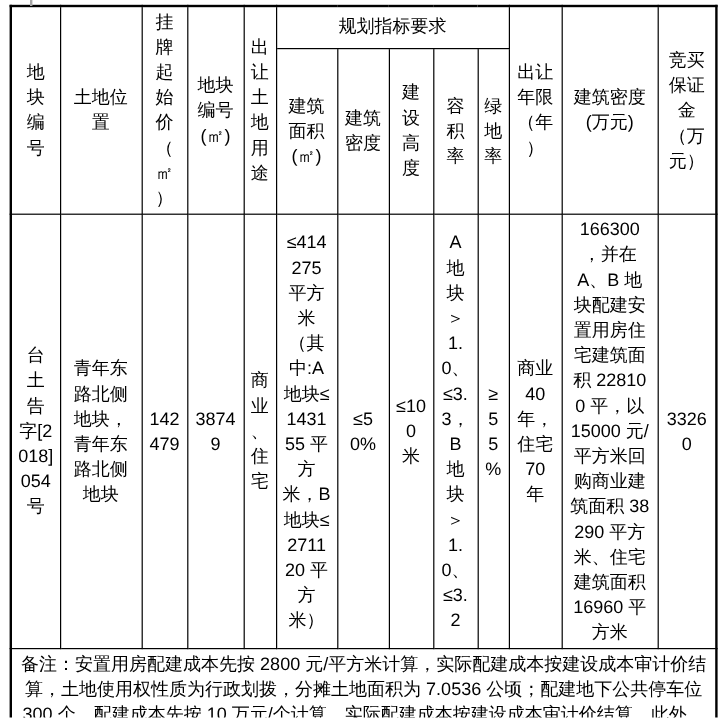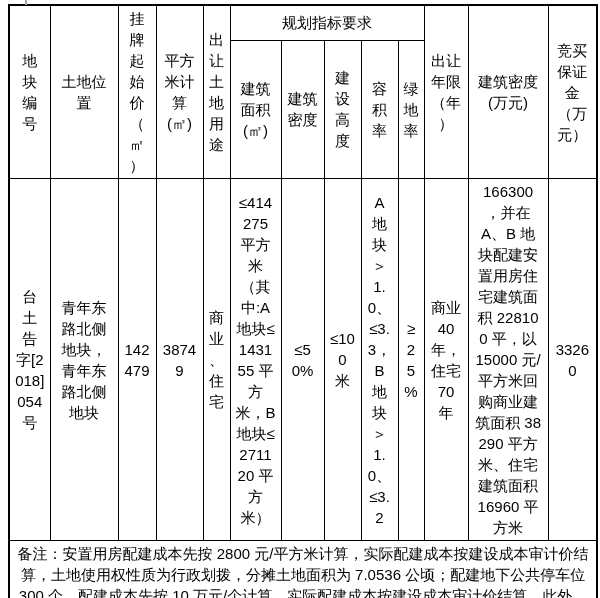--- a/index.html
+++ b/index.html
@@ -78,21 +78,21 @@
     <col style="width:26px">
     <col style="width:44px">
     <col style="width:80px">
     <col style="width:49px">
   </colgroup>
   <tbody>
     <tr class="header-top">
       <th rowspan="2">地块编号</th>
       <th rowspan="2">土地位置</th>
       <th rowspan="2" class="num-cell">挂牌起始价（㎡）</th>
-      <th rowspan="2">平方米计算(㎡)</th>
+      <th rowspan="2">地块编号(㎡)</th>
       <th rowspan="2">出让土地用途</th>
       <th colspan="5" class="planning-group-cell">规划指标要求</th>
       <th rowspan="2">出让年限（年）</th>
       <th rowspan="2">建筑密度(万元)</th>
       <th rowspan="2">竞买保证金（万元）</th>
     </tr>
     <tr class="header-sub">
       <th>建筑面积(㎡)</th>
       <th>建筑密度</th>
       <th>建设高度</th>
@@ -102,21 +102,21 @@
     <tr class="data-row">
       <td>台土告字[2018]054 号</td>
       <td>青年东路北侧地块，青年东路北侧地块</td>
       <td class="num-cell">142479</td>
       <td class="num-cell">38749</td>
       <td>商业、住宅</td>
       <td class="num-cell">≤414275 平方米（其中:A 地块≤143155 平方米，B 地块≤271120 平方米）</td>
       <td>≤50%</td>
       <td>≤100 米</td>
       <td class="num-cell">A 地块＞1.0、≤3.3，B 地块＞1.0、≤3.2</td>
-      <td class="num-cell">≥25%</td>
+      <td class="num-cell">≥55%</td>
       <td>商业 40 年，住宅 70 年</td>
       <td>166300 ，并在 A、B 地块配建安置用房住宅建筑面积 228100 平，以 15000 元/平方米回购商业建筑面积 38290 平方米、住宅建筑面积 16960 平方米</td>
       <td class="num-cell">33260</td>
     </tr>
     <tr>
       <td colspan="13" class="note-cell">备注：安置用房配建成本先按 2800 元/平方米计算，实际配建成本按建设成本审计价结算，土地使用权性质为行政划拨，分摊土地面积为 7.0536 公顷；配建地下公共停车位 300 个，配建成本先按 10 万元/个计算，实际配建成本按建设成本审计价结算。此外，A 地块要配建菜市场和社区文化站、公厕等，B 地块要配件社区用房和公厕等，此外两宗地块还要集中配建社会公共停车场各一处。</td>
     </tr>
   </tbody>
 </table>
 

